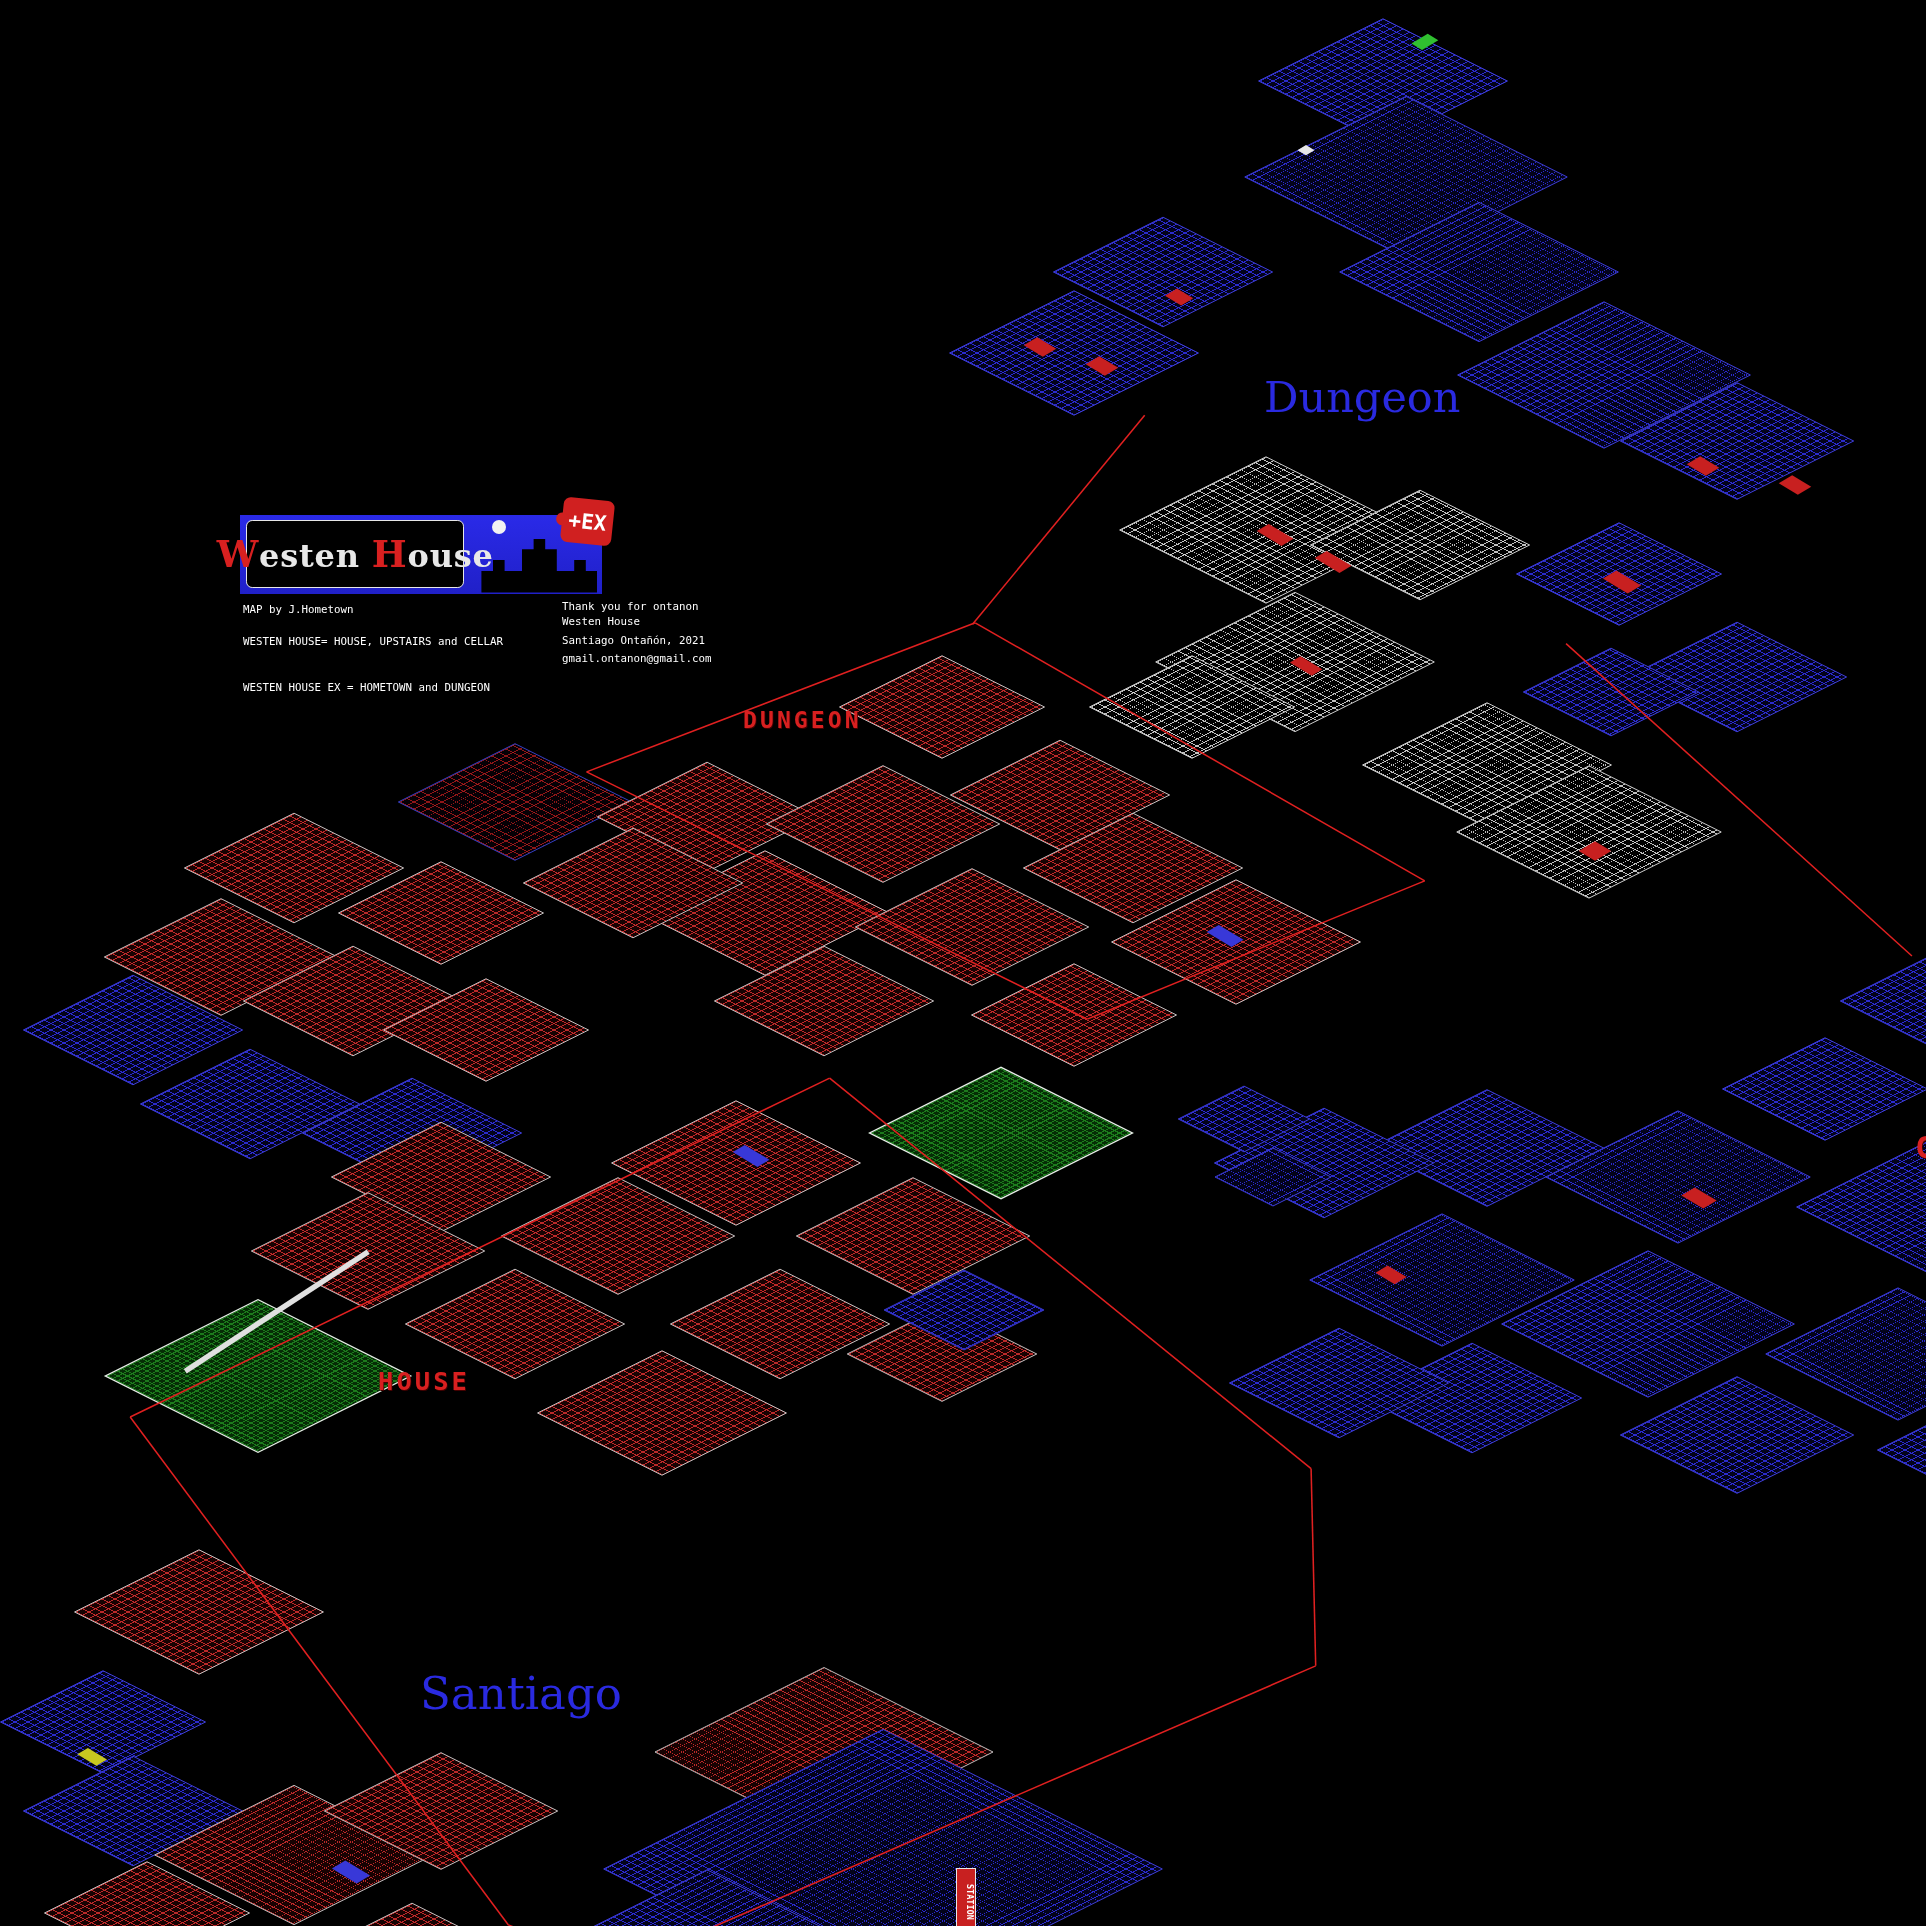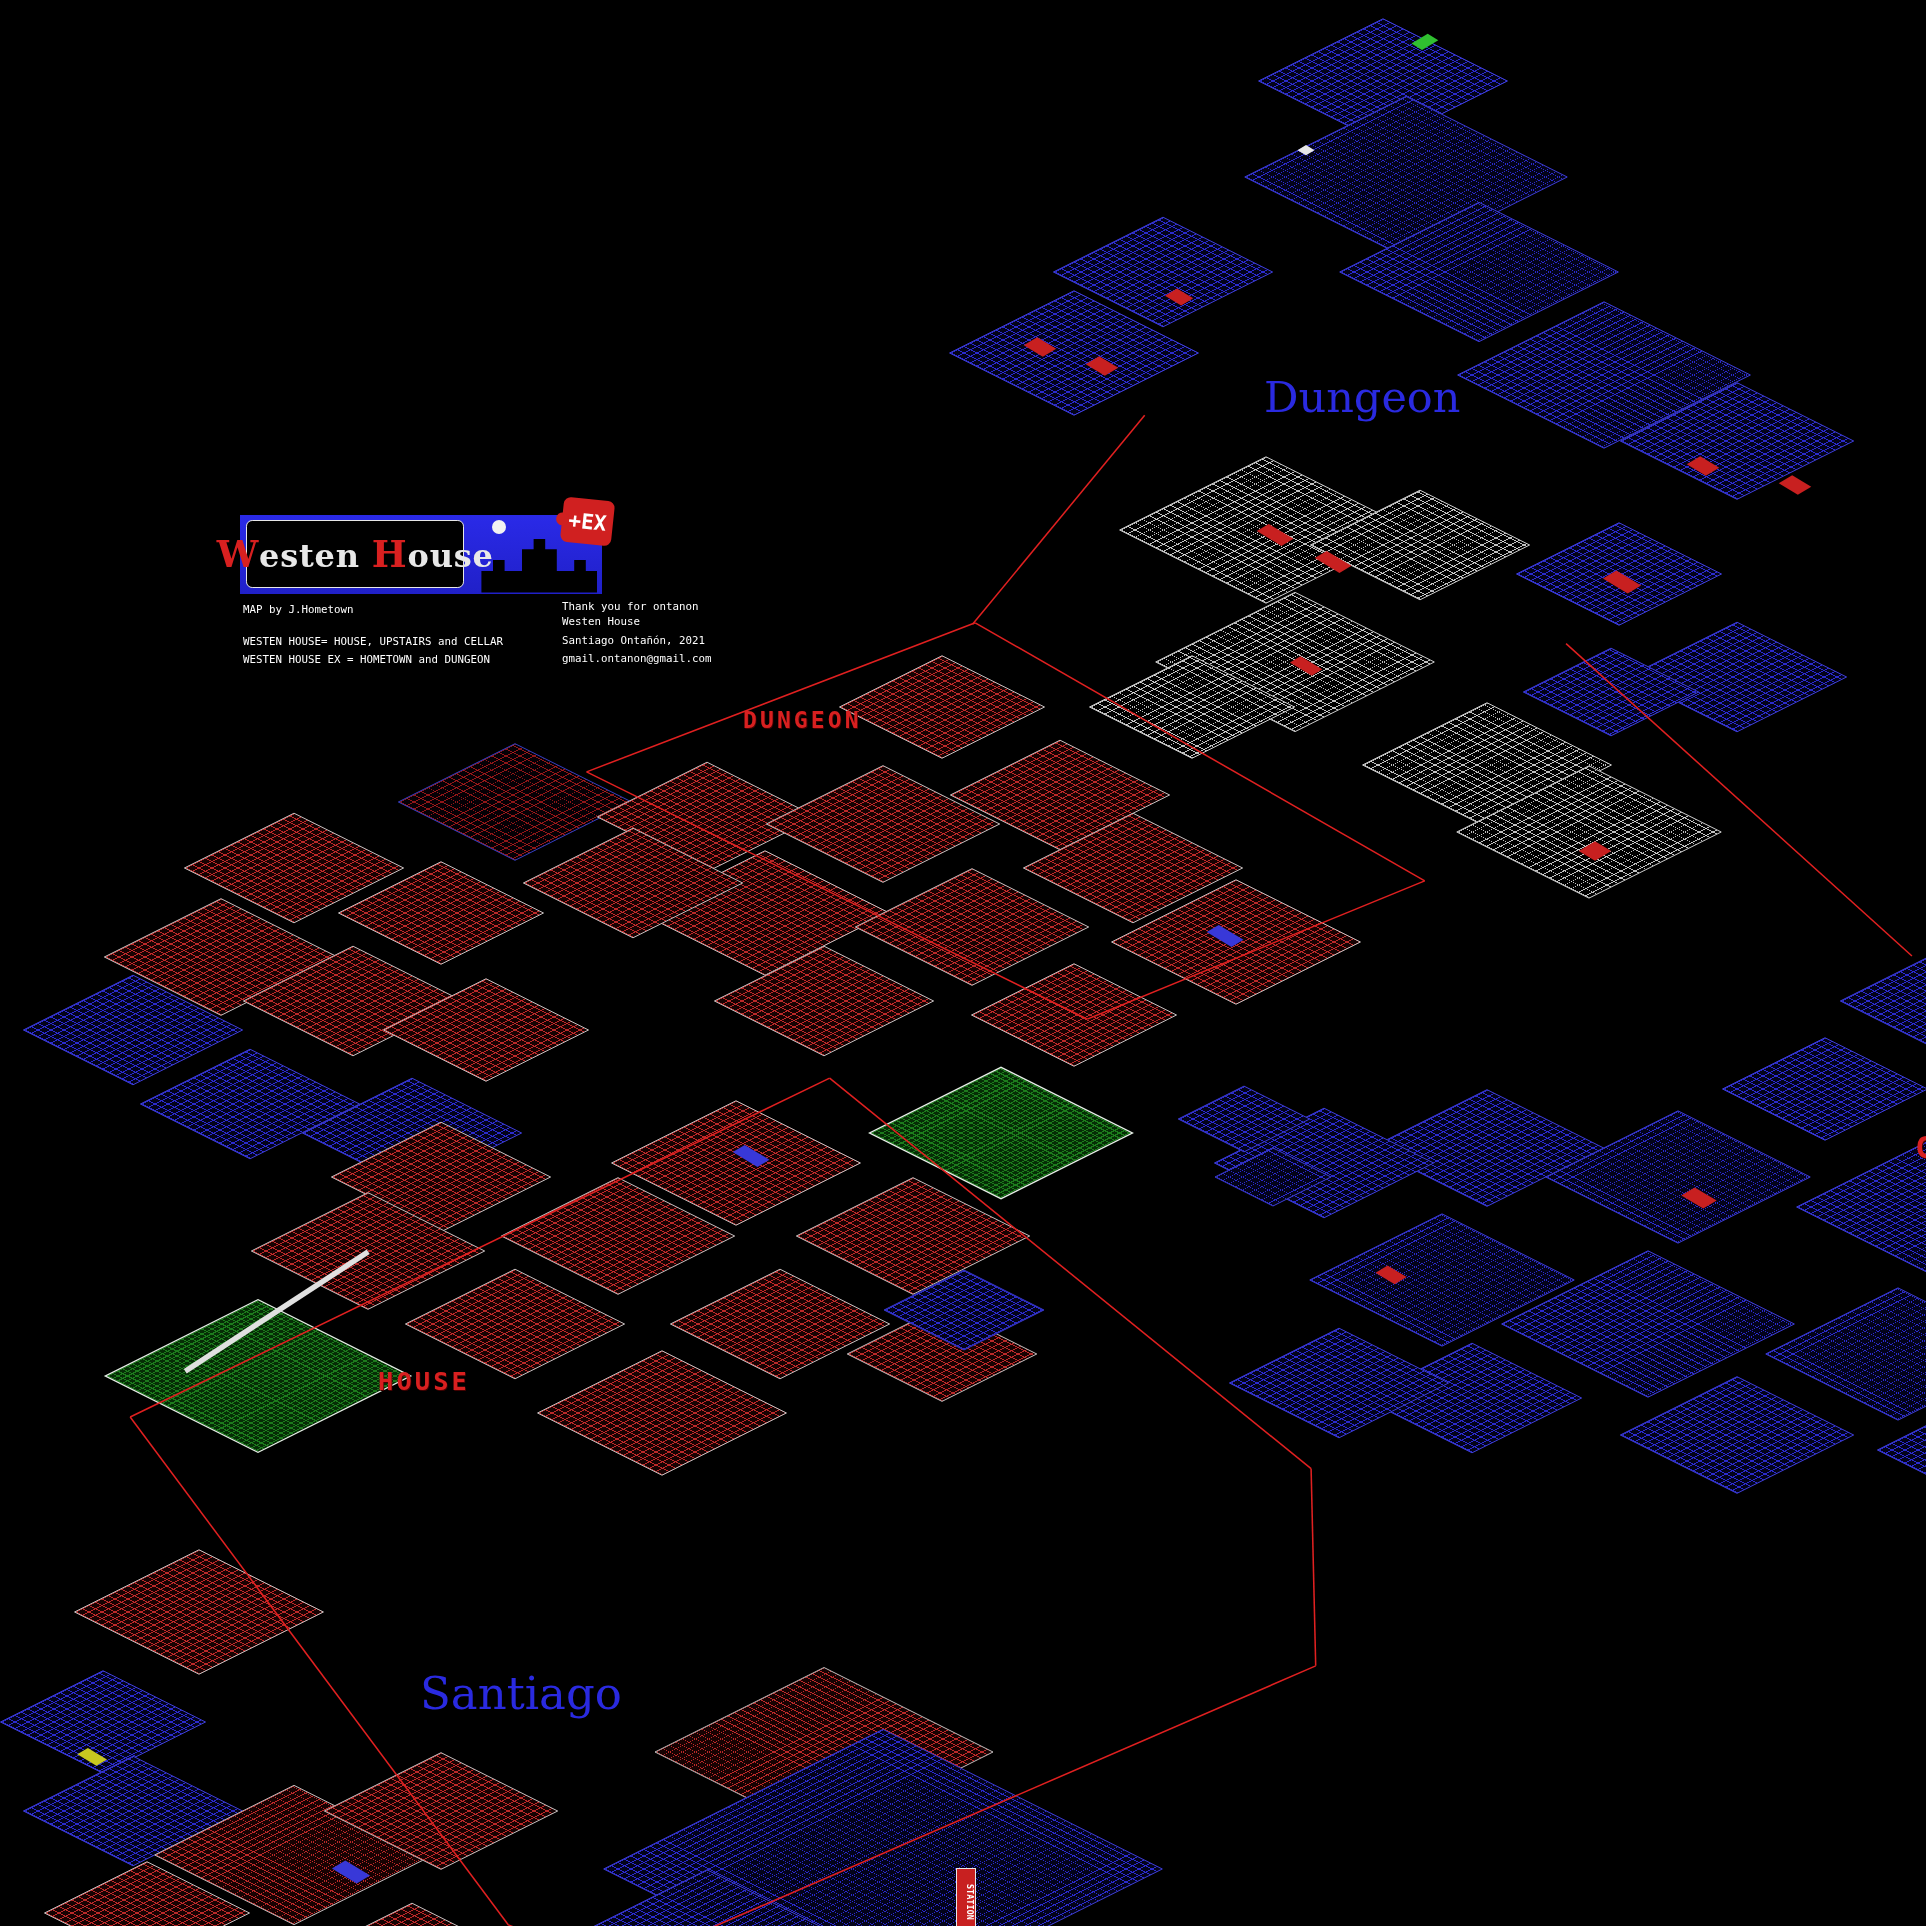--- a/index.html
+++ b/index.html
@@ -195,21 +195,21 @@
         <span class="tw"><span class="cap">W</span><span>esten</span>&nbsp;<span class="cap">H</span><span>ouse</span></span>
       </div>
       <div class="moon"></div>
       <div class="castle"></div>
       <div class="puzzle">+EX</div>
     </div>
   </div>
 
   <div class="credit-line" style="left:243px;top:603px;">MAP by J.Hometown</div>
   <div class="credit-line" style="left:243px;top:635px;">WESTEN HOUSE= HOUSE, UPSTAIRS and CELLAR</div>
-  <div class="credit-line" style="left:243px;top:653px;">WESTEN HOUSE EX = HOMETOWN and DUNGEON</div>
+  <div class="credit-line" style="left:243px;top:681px;">WESTEN HOUSE EX = HOMETOWN and DUNGEON</div>
   <div class="credit-line" style="left:562px;top:600px;">Thank you for ontanon</div>
   <div class="credit-line" style="left:562px;top:615px;">Westen House</div>
   <div class="credit-line" style="left:562px;top:634px;">Santiago Ontañón, 2021</div>
   <div class="credit-line" style="left:562px;top:652px;">gmail.ontanon@gmail.com</div>
 
   <div class="lbl-gothic" id="lbl-dungeon">Dungeon</div>
   <div class="lbl-red" id="lbl-upstairs">DUNGEON</div>
   <div class="lbl-red" id="lbl-cellar">CELLAR</div>
   <div class="lbl-red" id="lbl-house">HOUSE</div>
   <div class="lbl-gothic" id="lbl-hometown">Santiago</div>

